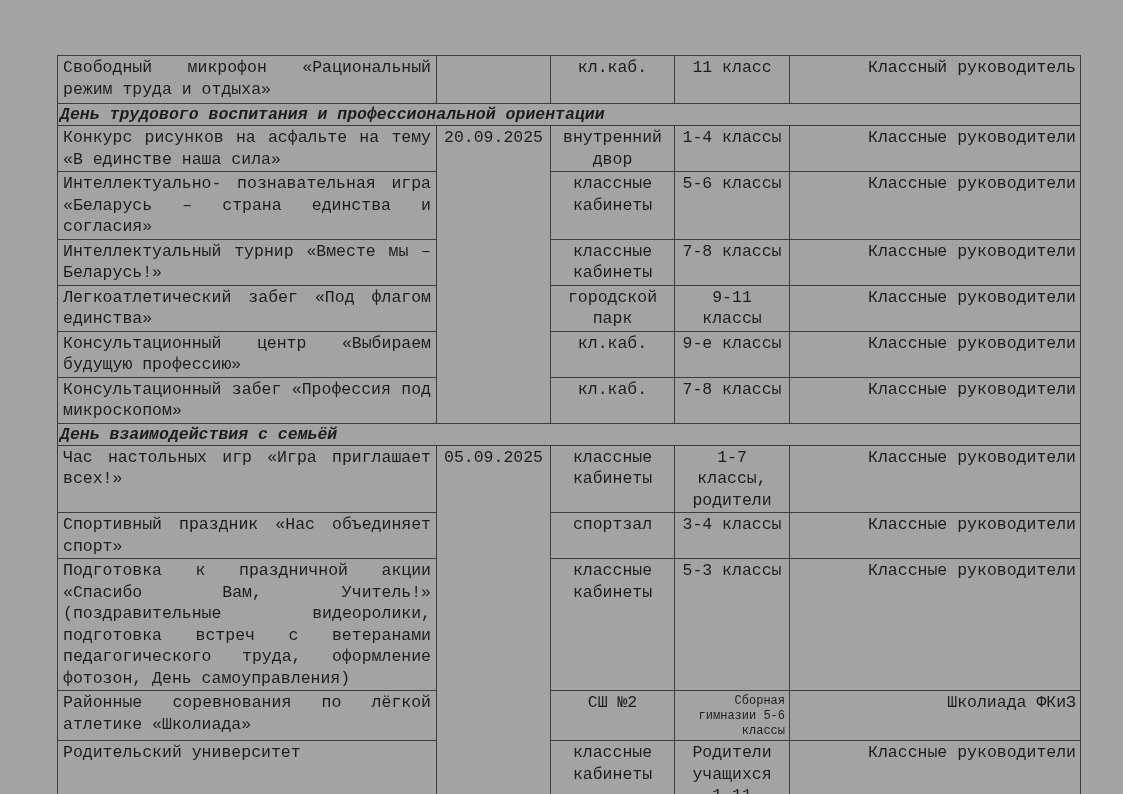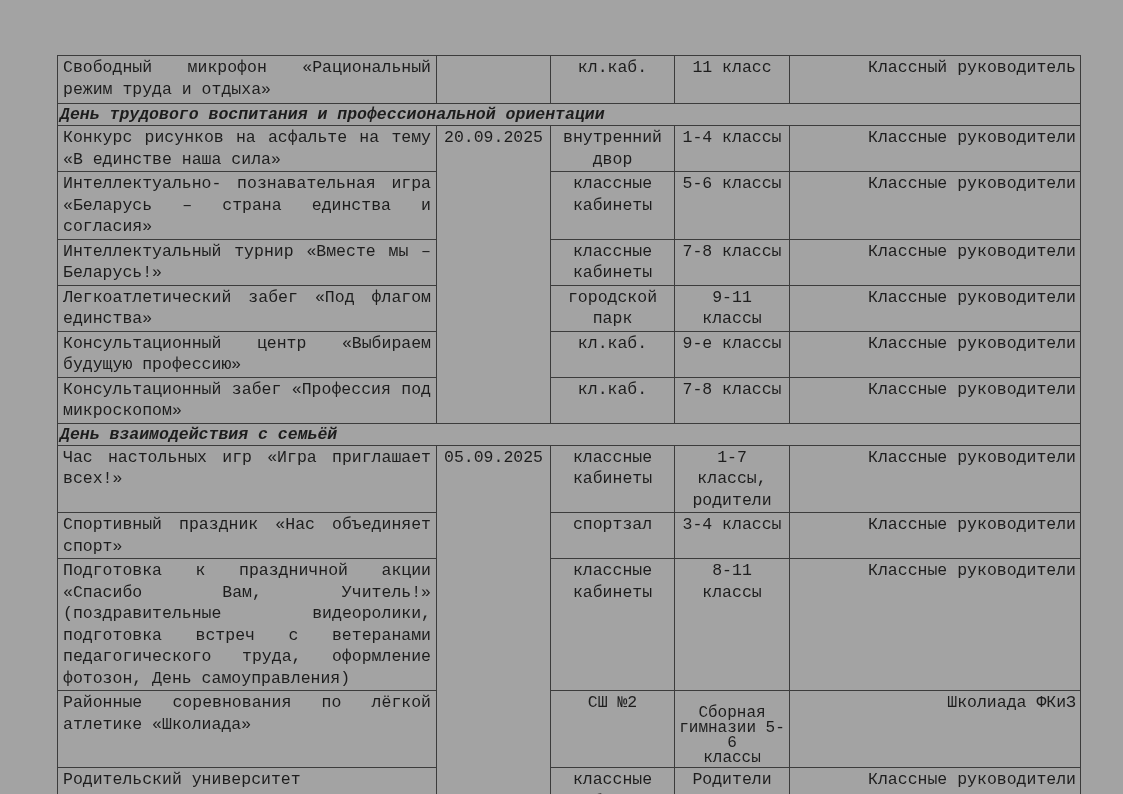--- a/index.html
+++ b/index.html
@@ -27,21 +27,21 @@
     font-size: 16.5px;
     line-height: 21.5px;
     padding: 1px 4px;
     overflow: hidden;
     word-wrap: break-word;
   }
   td.event   { text-align: justify; padding: 1px 5px 1px 5px; }
   td.date    { text-align: center; }
   td.place   { text-align: center; white-space: pre-line; }
   td.classes { text-align: center; white-space: pre-line; }
-  td.classes.small { font-size: 16px; line-height: 15px; padding-top: 15px; }
+  td.classes.small { font-size: 12px; line-height: 15px; padding-top: 3px; text-align: right; }
   td.resp    { text-align: right; padding-left: 6px; }
   td.sectitle {
     font-weight: bold;
     font-style: italic;
     padding: 0 2px;
     line-height: 21px;
   }
   tr.h48  { height: 48px; }
   tr.h22  { height: 22px; }
   tr.h43  { height: 43px; }
@@ -132,21 +132,21 @@
       <tr class="h43">
         <td class="event">Спортивный праздник «Нас объединяет спорт»</td>
         <td class="place">спортзал</td>
         <td class="classes">3-4 классы</td>
         <td class="resp">Классные руководители</td>
       </tr>
       <tr class="h114">
         <td class="event">Подготовка к праздничной акции «Спасибо Вам, Учитель!» (поздравительные видеоролики, подготовка встреч с ветеранами педагогического труда, оформление фотозон, День самоуправления)</td>
         <td class="place">классные
 кабинеты</td>
-        <td class="classes">8-11 классы</td>
+        <td class="classes">5-3 классы</td>
         <td class="resp">Классные руководители</td>
       </tr>
       <tr class="h43">
         <td class="event">Районные соревнования по лёгкой атлетике «Школиада»</td>
         <td class="place">СШ №2</td>
         <td class="classes small">Сборная
 гимназии 5-6
 классы</td>
         <td class="resp">Школиада ФКиЗ</td>
       </tr>

